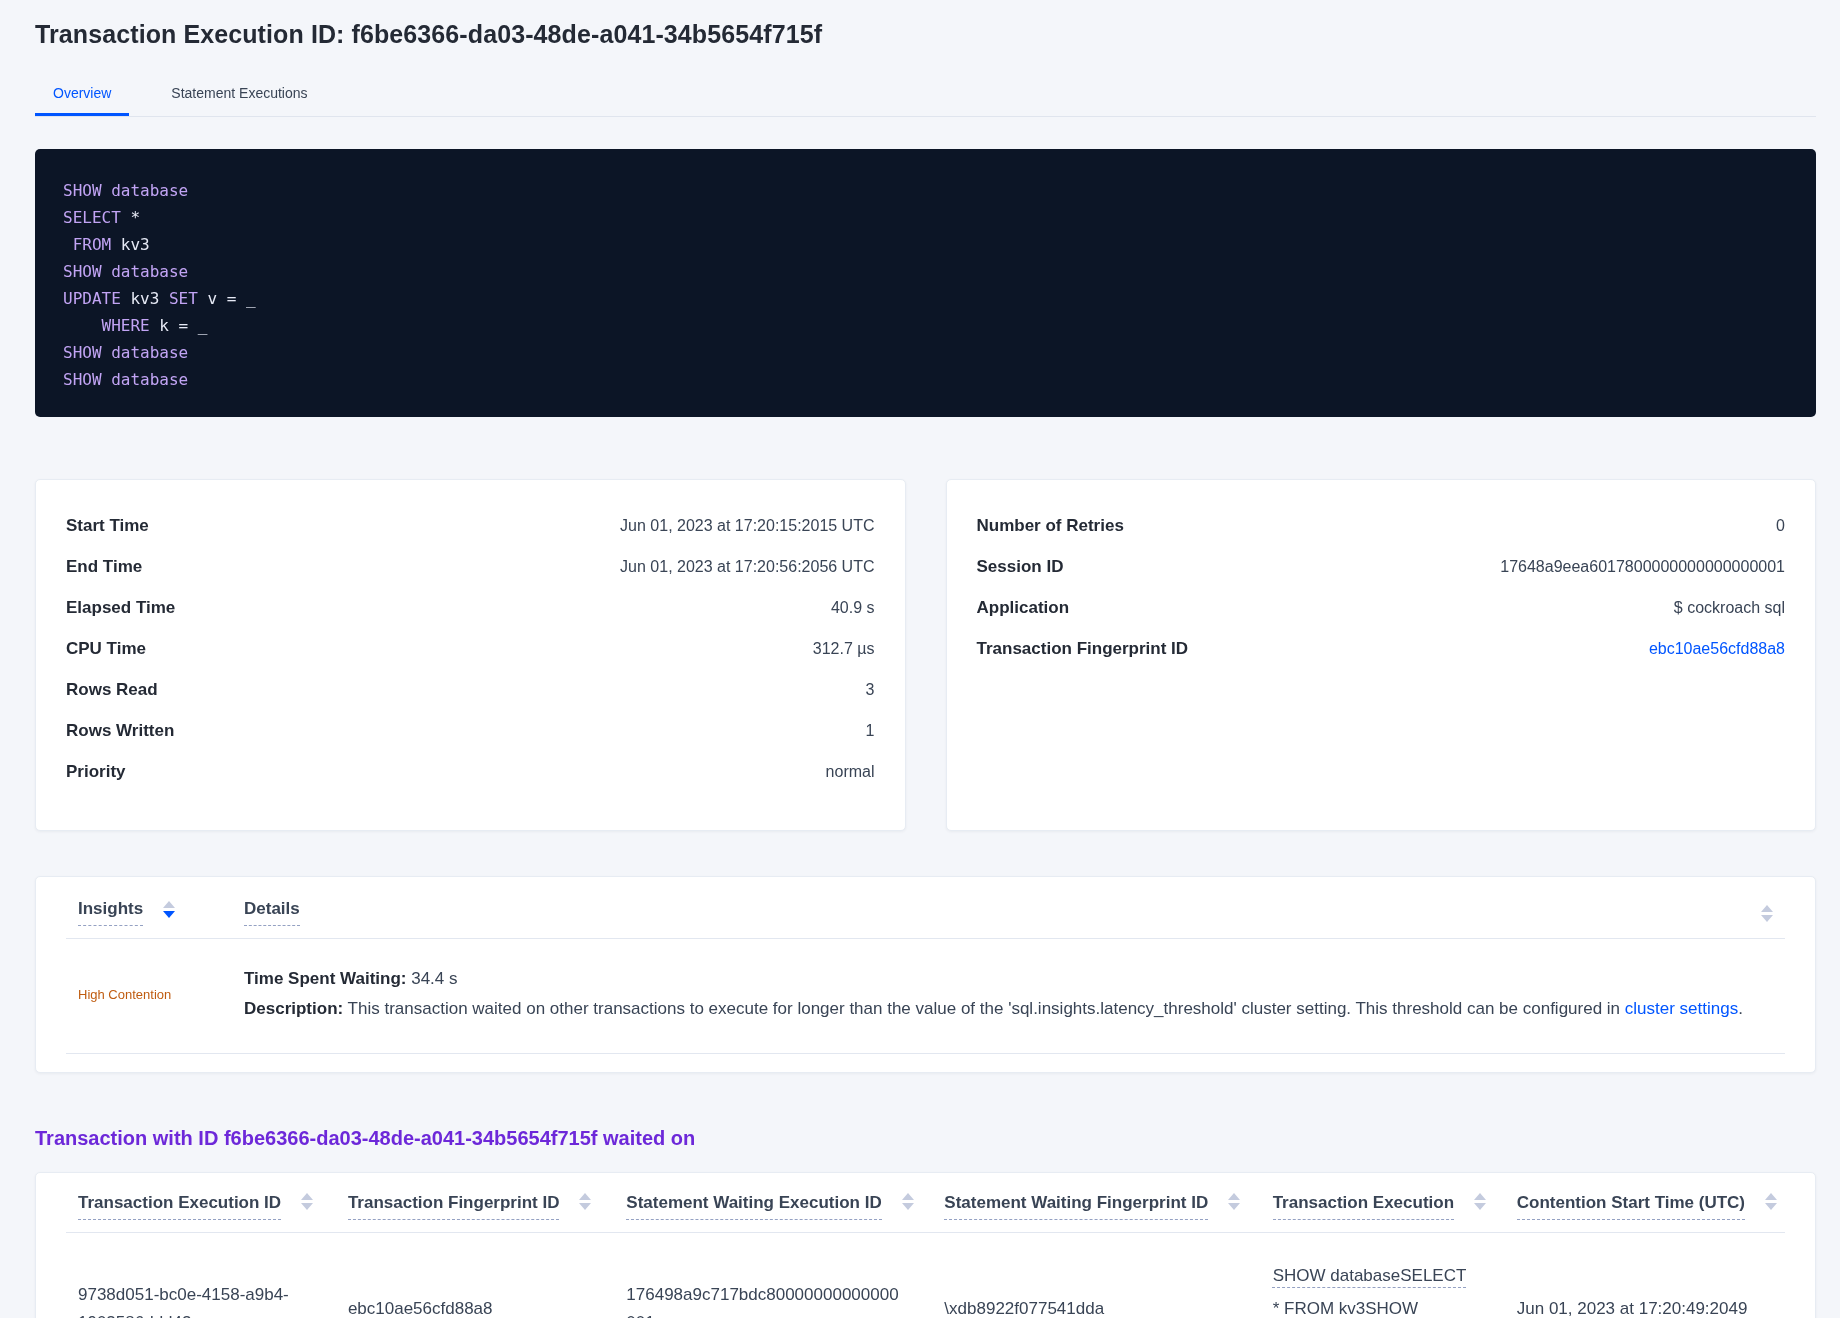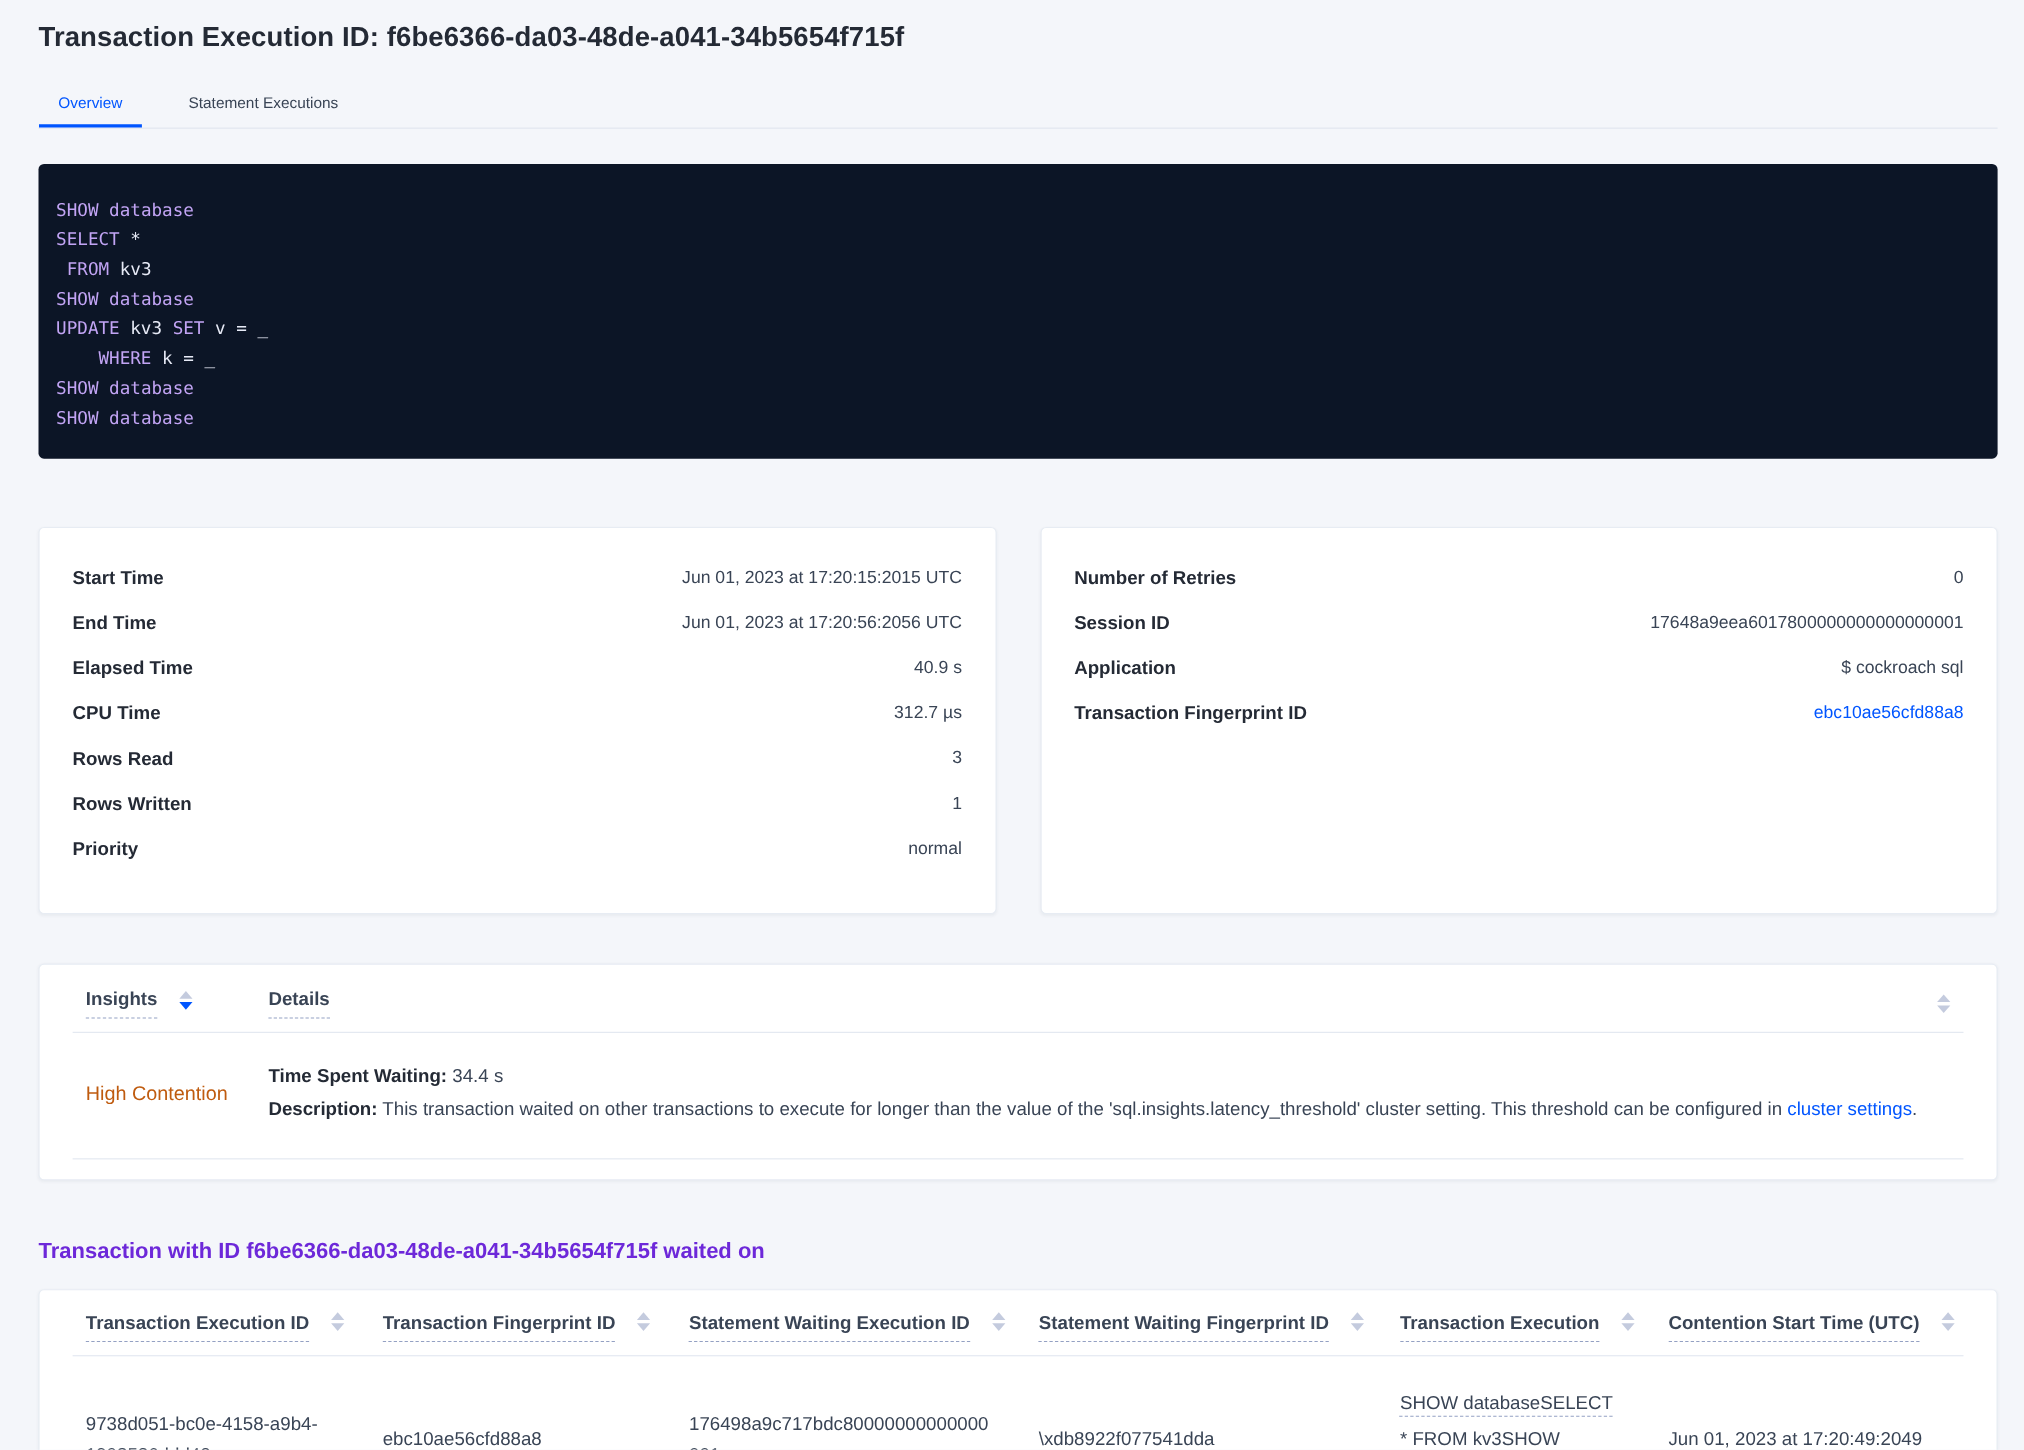--- a/index.html
+++ b/index.html
@@ -38,21 +38,21 @@
   .tab.active {
     color: #0055ff;
     box-shadow: inset 0 -3px 0 #0055ff;
   }
 
   
   .codebox {
     margin-top: 32px;
     background: #0c1526;
     border-radius: 5px;
-    padding: 28px 16px 24px;
+    padding: 28px 28px 24px;
   }
   .code-line {
     font-family: "DejaVu Sans Mono", monospace;
     font-size: 16px;
     line-height: 27px;
     white-space: pre;
     color: #e7eaf6;
     font-weight: 500;
   }
   .tok.kw { color: #c2a4f4; }
@@ -131,21 +131,21 @@
   .ins-header .col1 { padding-left: 12px; white-space: nowrap; }
   .ins-row {
     display: grid;
     grid-template-columns: 178px 1fr;
     align-items: center;
     padding: 25px 0 29px;
     border-bottom: 1px solid #e2e7f0;
   }
   .insight-badge {
     padding-left: 12px;
-    font-size: 18px;
+    font-size: 13px;
     color: #bf5b0f;
   }
   .ins-details p { font-size: 17px; line-height: 30px; color: #394455; }
   .ins-details b { color: #242a35; font-weight: 700; }
 
   
   .section-heading {
     margin-top: 54px;
     font-size: 20px;
     font-weight: 700;

